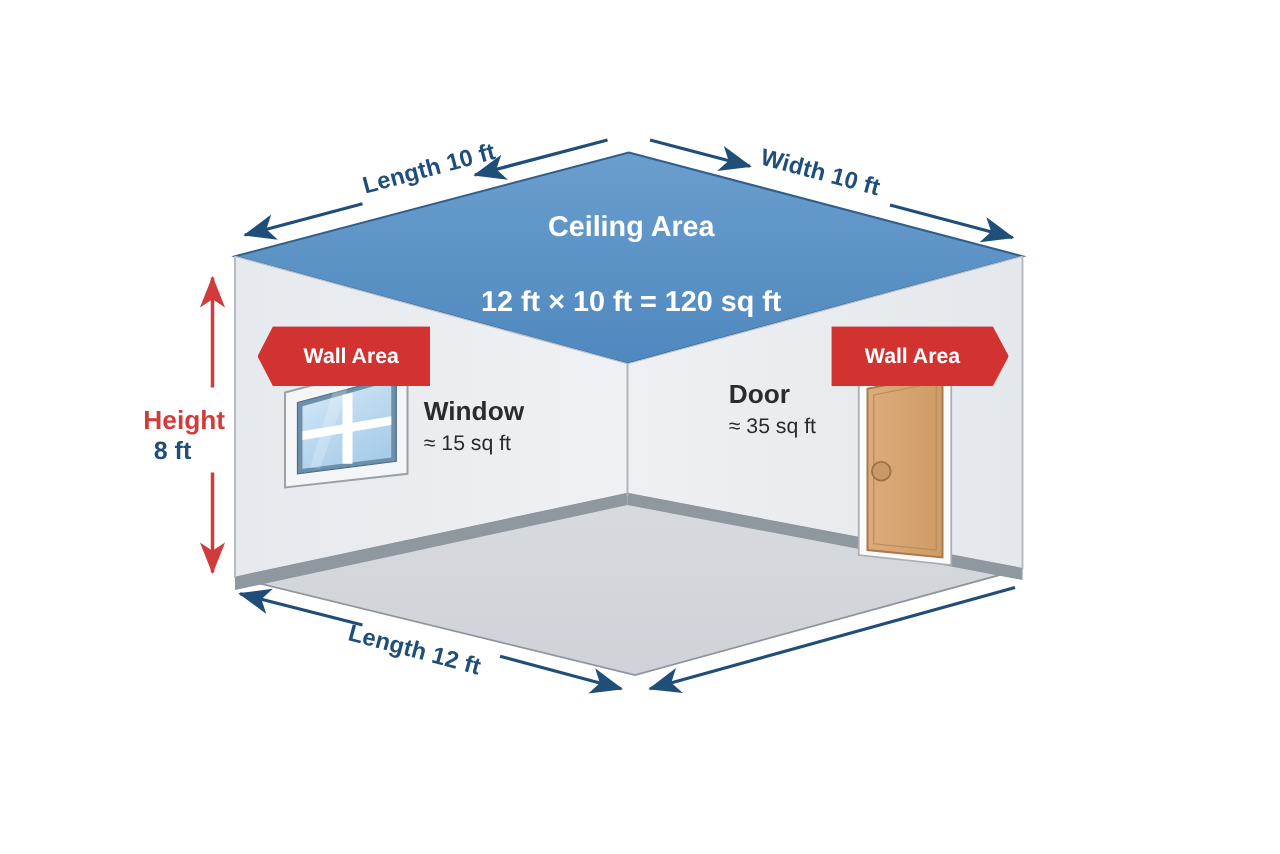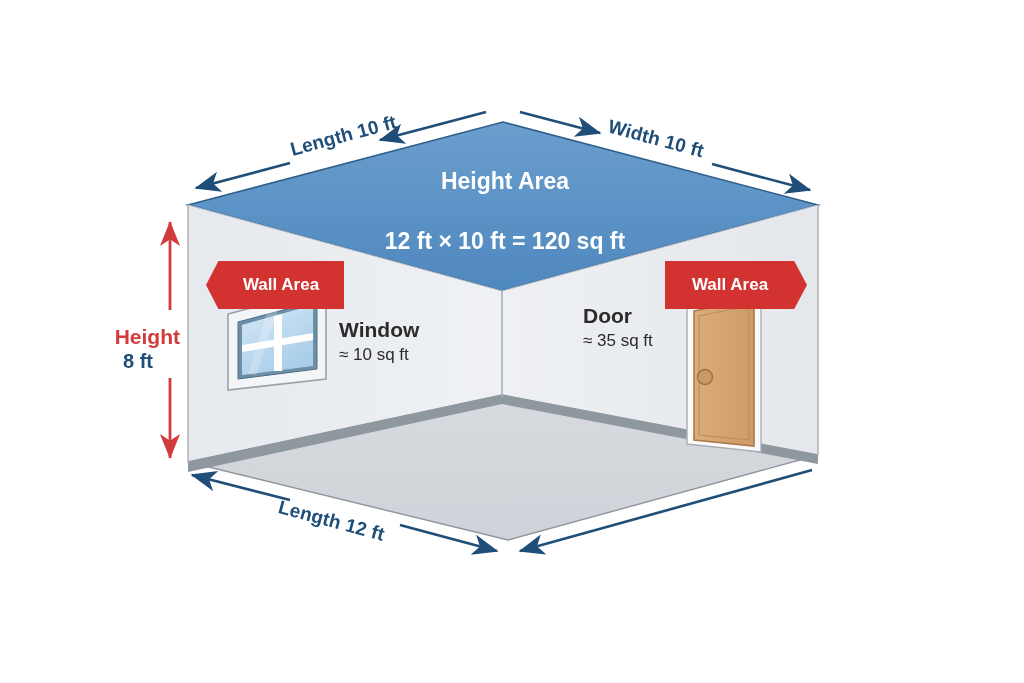--- a/index.html
+++ b/index.html
@@ -208,42 +208,42 @@
     <g>
       <line x1="812" y1="470" x2="520" y2="551" stroke="#1f4e79" stroke-width="2.6" marker-end="url(#arrowEndBlue)"></line>
     </g>
 
     <g>
       <line x1="170" y1="310" x2="170" y2="222" stroke="#d13b3b" stroke-width="2.8" marker-end="url(#arrowEndRed)"></line>
       <line x1="170" y1="378" x2="170" y2="458" stroke="#d13b3b" stroke-width="2.8" marker-end="url(#arrowEndRed)"></line>
     </g>
   </svg>
 
-  <div class="lbl ceil-title" style="left:390px; top:168px; width:230px;">Height Area</div>
+  <div class="lbl ceil-title" style="left:390px; top:168px; width:230px;">Ceiling Area</div>
 
   <div class="lbl ceil-formula" style="left:355px; top:197px; width:300px;">12 ft × 10 ft = 120 sq ft</div>
 
   <div class="lbl dim-text dim-rot" style="left:289px; top:125px; transform: rotate(-15deg);">Length 10 ft</div>
 
   <div class="lbl dim-text dim-rot" style="left:607px; top:128px; transform: rotate(15deg);">Width 10 ft</div>
 
   <div class="lbl dim-text dim-rot" style="left:277px; top:510px; transform: rotate(15deg);">Length 12 ft</div>
 
   <div class="lbl" style="left:96px; top:325px; width:84px;">
     <div class="height-word">Height</div>
     <div class="height-val">8 ft</div>
   </div>
 
   <div class="banner banner-left" style="left:206px; top:261px; width:126px;">Wall Area</div>
 
   <div class="banner banner-right" style="left:665px; top:261px; width:130px;">Wall Area</div>
 
   <div class="lbl" style="left:339px; top:318px;">
     <div class="feat-name">Window</div>
-    <div class="feat-area">≈ 10 sq ft</div>
+    <div class="feat-area">≈ 15 sq ft</div>
   </div>
 
   <div class="lbl" style="left:583px; top:304px;">
     <div class="feat-name">Door</div>
     <div class="feat-area">≈ 35 sq ft</div>
   </div>
 
 </div>
 
 </body></html>

